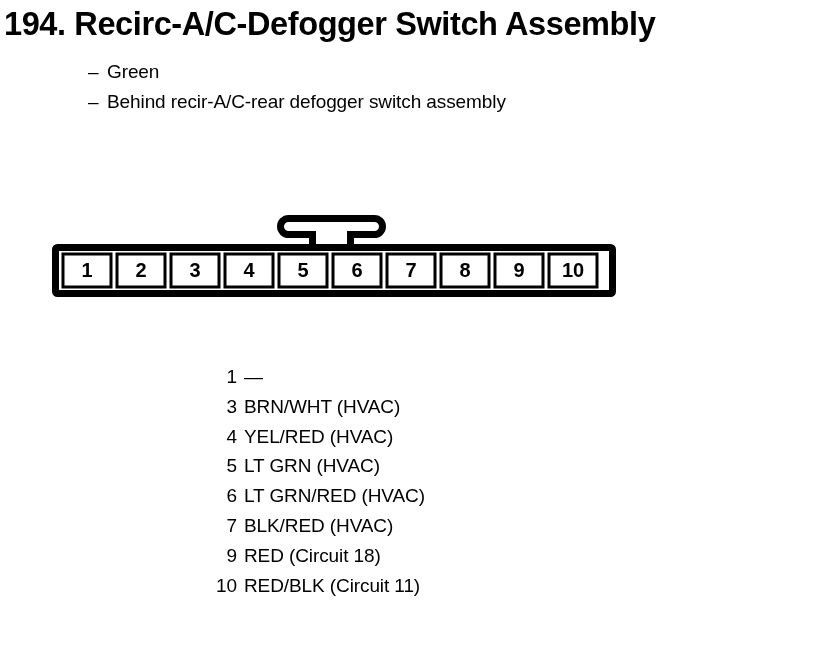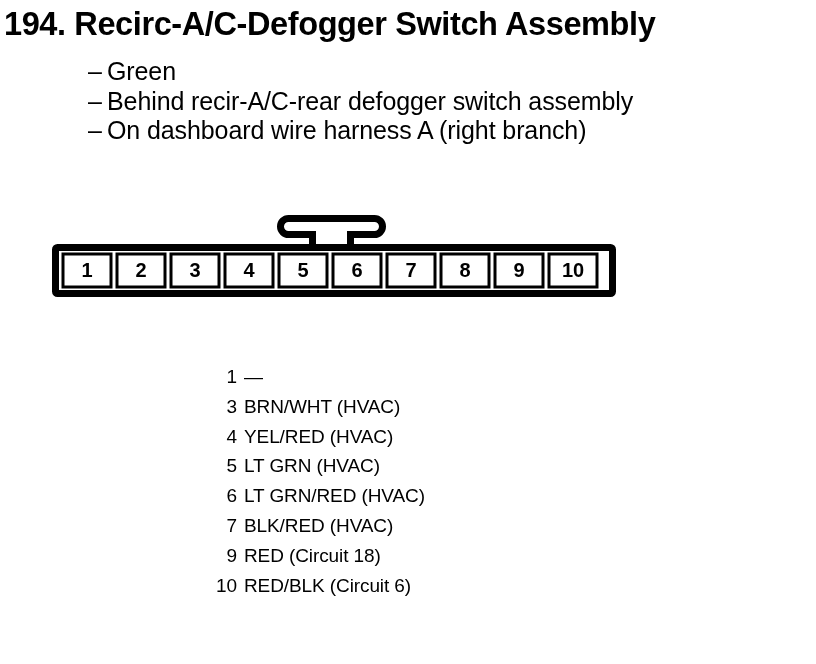--- a/index.html
+++ b/index.html
@@ -35,21 +35,21 @@
   
   .desc-list {
     position: absolute;
     left: 88px;
     top: 57px;
     list-style: none;
     margin: 0;
     padding: 0;
   }
   .desc-item {
-    font-size: 25px;
+    font-size: 19px;
     line-height: 29.5px;
     white-space: nowrap;
     letter-spacing: -0.1px;
   }
   .desc-dash {
     display: inline-block;
     width: 19px;
   }
 
   
@@ -101,23 +101,20 @@
 <body>
 
 <div class="page-title">194. Recirc-A/C-Defogger Switch Assembly</div>
 
 <ul class="desc-list">
   <li class="desc-item">
     <span class="desc-dash">–</span><span>Green</span>
   </li>
   <li class="desc-item">
     <span class="desc-dash">–</span><span>Behind recir-A/C-rear defogger switch assembly</span>
-  </li>
-  <li class="desc-item">
-    <span class="desc-dash">–</span><span>On dashboard wire harness A (right branch)</span>
   </li>
 </ul>
 
 <div class="connector-figure">
   <svg class="connector-svg" width="580" height="95" viewBox="0 0 580 95">
 
     <g>
       <path d="M 240.5 10.5
                L 326.5 10.5
                A 8 8 0 0 1 326.5 26.5
@@ -200,15 +197,15 @@
   <li class="pin-row">
     <span class="pin-row-num">6</span><span class="pin-row-val">LT GRN/RED (HVAC)</span>
   </li>
   <li class="pin-row">
     <span class="pin-row-num">7</span><span class="pin-row-val">BLK/RED (HVAC)</span>
   </li>
   <li class="pin-row">
     <span class="pin-row-num">9</span><span class="pin-row-val">RED (Circuit 18)</span>
   </li>
   <li class="pin-row">
-    <span class="pin-row-num">10</span><span class="pin-row-val">RED/BLK (Circuit 6)</span>
+    <span class="pin-row-num">10</span><span class="pin-row-val">RED/BLK (Circuit 11)</span>
   </li>
 </ul>
 
 </body></html>

